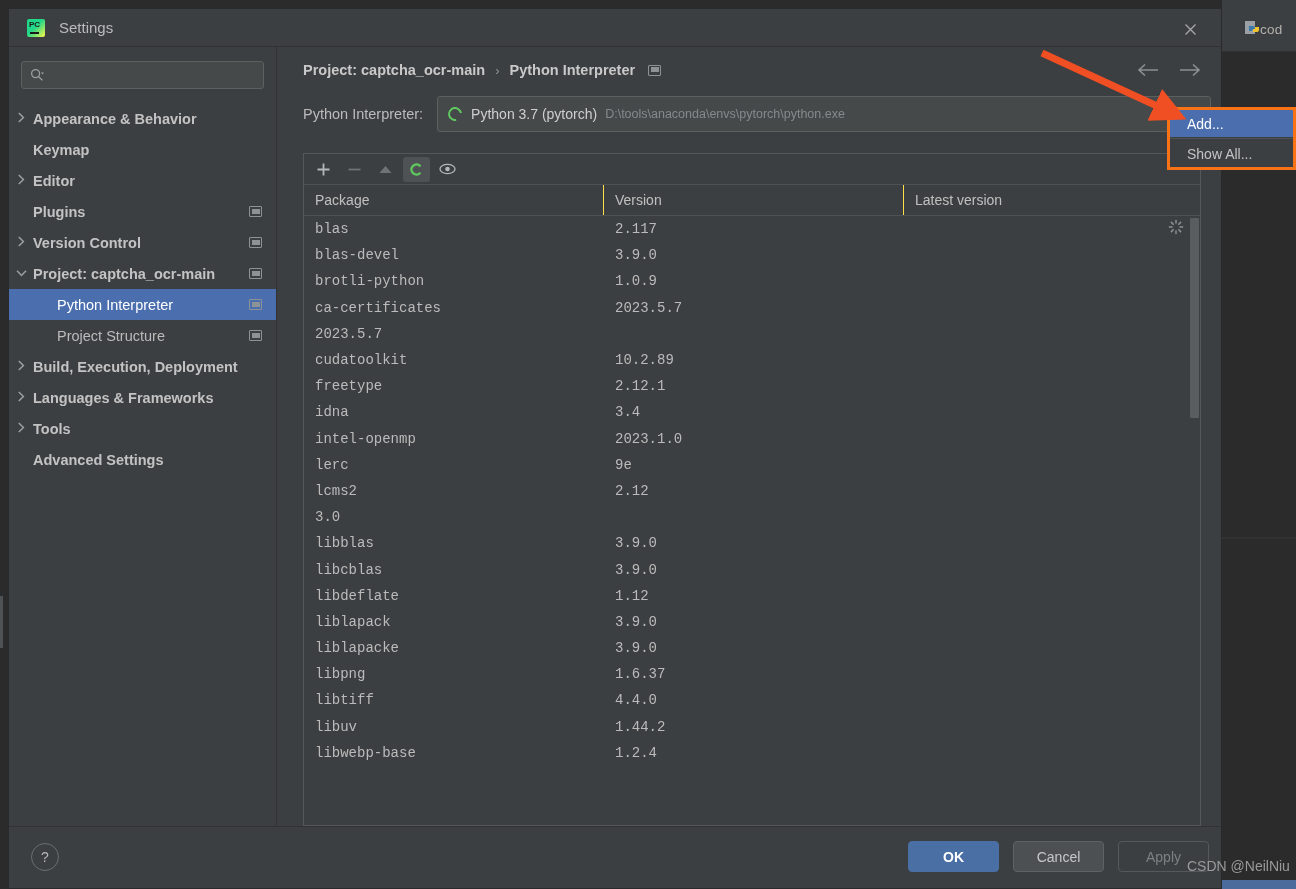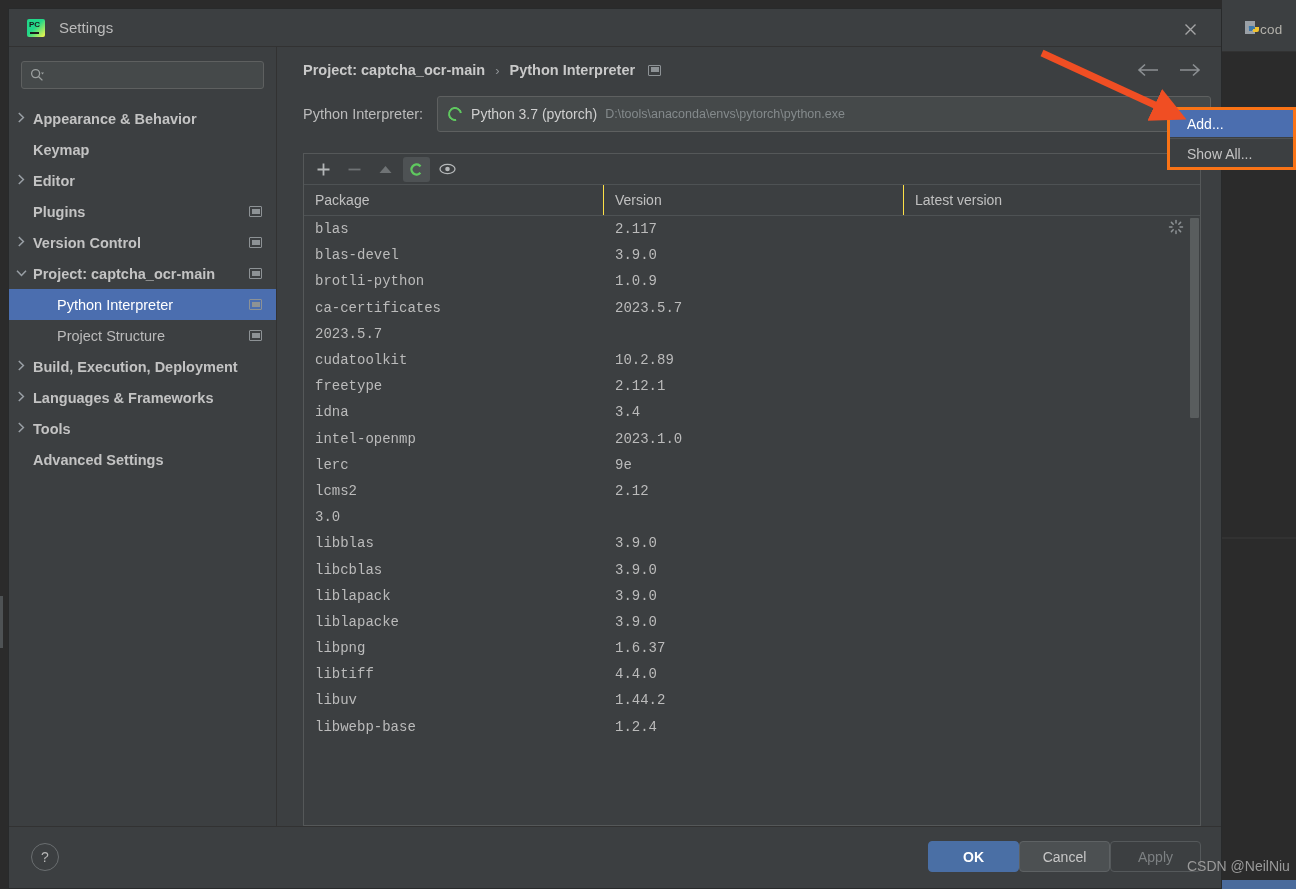--- a/index.html
+++ b/index.html
@@ -128,21 +128,21 @@
   .scroll-thumb { position:absolute; right:1px; top:2px; width:9px; height:200px;
                   background:#595d5e; border-radius:1px; cursor:pointer; }
   .load-spin { position:absolute; right:16px; top:3px; width:16px; height:16px; }
 
   
   .footer { height:62px; flex:0 0 62px; position:relative; border-top:1px solid #323232;
             background:#3c3f41; }
   .help-btn { position:absolute; left:22px; top:16px; width:28px; height:28px; border-radius:50%;
               border:1px solid #6a6e70; color:#b6b6b6; font-size:14px;
               display:flex; align-items:center; justify-content:center; cursor:pointer; }
-  .btn-row { position:absolute; right:20px; top:14px; display:flex; }
+  .btn-row { position:absolute; right:12px; top:14px; display:flex; gap:14px; }
   .btn { height:31px; min-width:91px; border-radius:4px; border:1px solid #5e6264;
          background:#4c5052; color:#c7c7c7; font-size:14px; cursor:pointer;
          display:flex; align-items:center; justify-content:center; font-family:"Liberation Sans",sans-serif; }
   .btn.primary { background:#4a6fa5; border-color:#4a6fa5; color:#ffffff; font-weight:bold; min-width:91px; }
   .btn.disabled { color:#7d8183; background:#3c3f41; border-color:#55595b; cursor:default; }
 
   
   .popup { position:absolute; left:1167px; top:107px; width:129px;
            background:#3c3f41; border:3px solid #f97316; z-index:40; }
   .popup-item { height:27px; display:flex; align-items:center; padding-left:17px;
@@ -439,20 +439,25 @@
                   <div class="td c1">libblas</div>
                   <div class="td c2">3.9.0</div>
                   <div class="td c3"></div>
                 </div>
                 <div class="pkg-row">
                   <div class="td c1">libcblas</div>
                   <div class="td c2">3.9.0</div>
                   <div class="td c3"></div>
                 </div>
                 <div class="pkg-row">
+                  <div class="td c1">libdeflate</div>
+                  <div class="td c2">1.12</div>
+                  <div class="td c3"></div>
+                </div>
+                <div class="pkg-row">
                   <div class="td c1">liblapack</div>
                   <div class="td c2">3.9.0</div>
                   <div class="td c3"></div>
                 </div>
                 <div class="pkg-row">
                   <div class="td c1">liblapacke</div>
                   <div class="td c2">3.9.0</div>
                   <div class="td c3"></div>
                 </div>
                 <div class="pkg-row">

